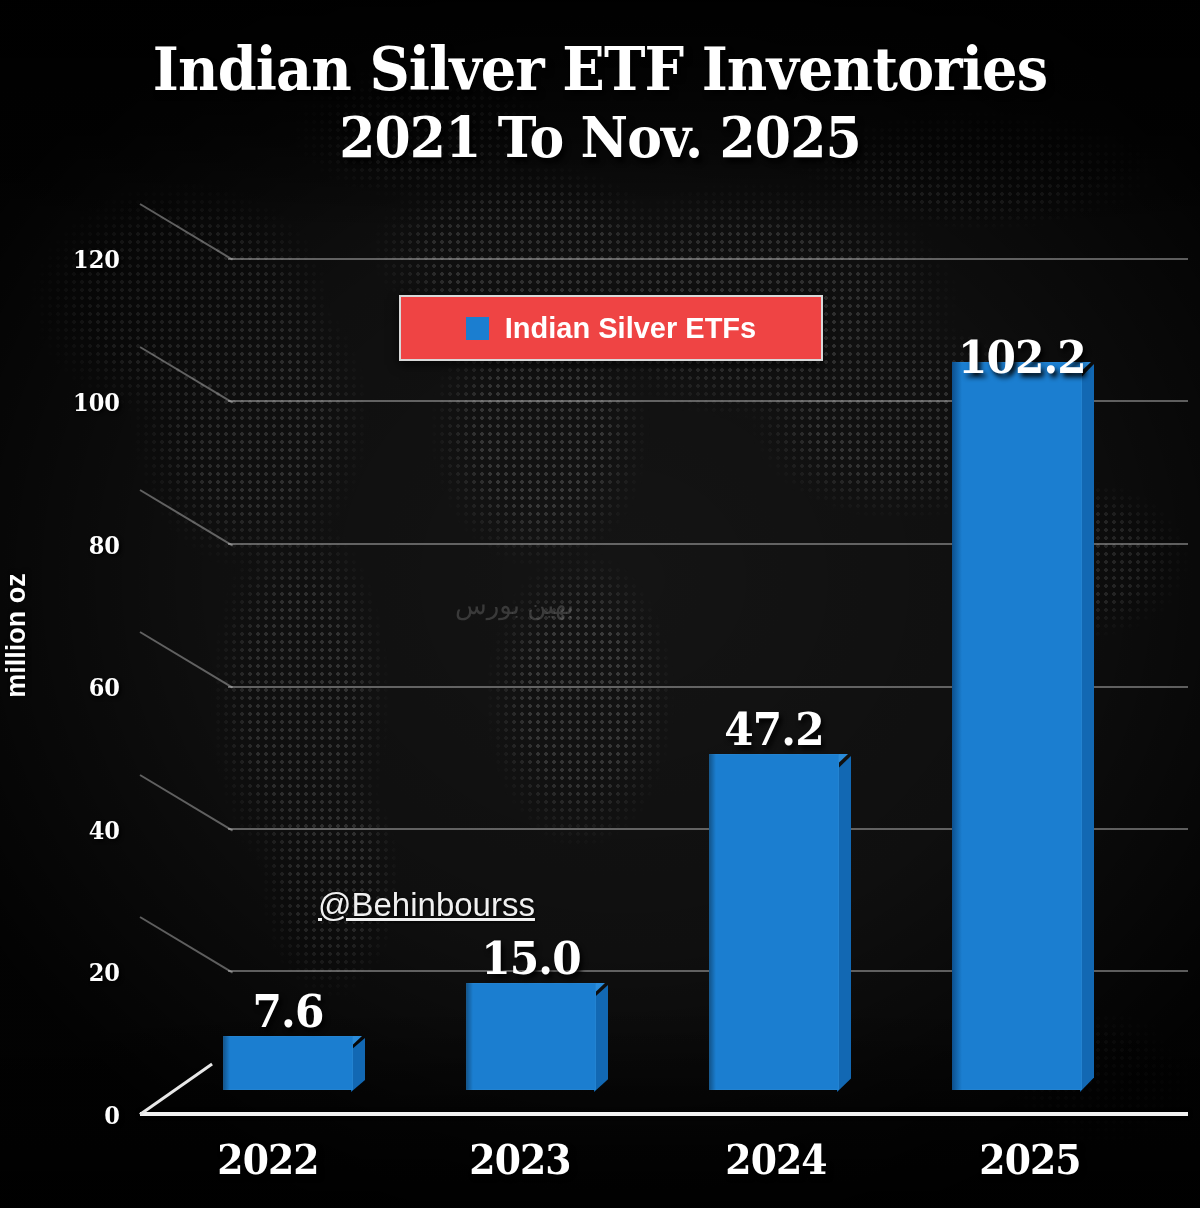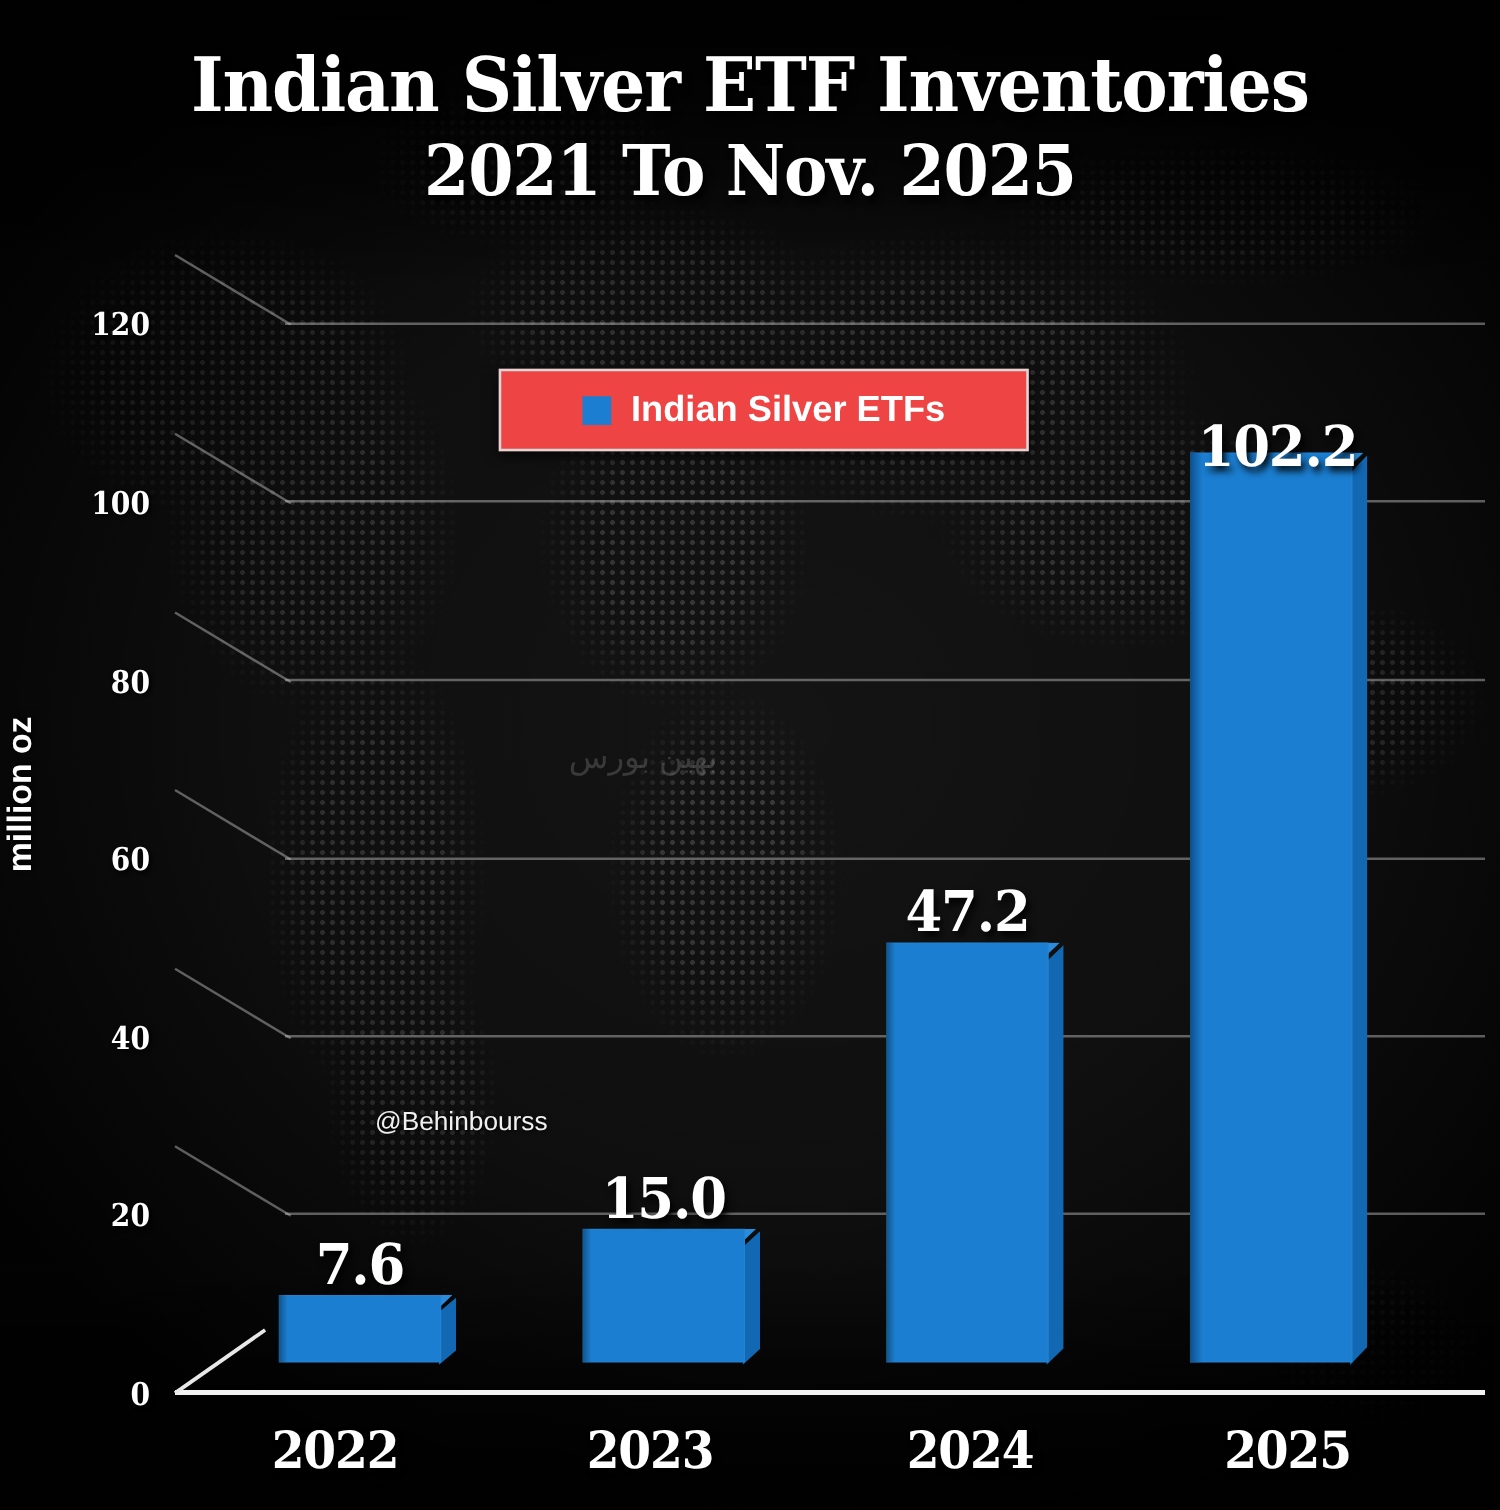--- a/index.html
+++ b/index.html
@@ -229,27 +229,28 @@
   .legend-label {
     color: #ffffff;
     font-size: 29px;
     font-weight: bold;
     letter-spacing: 0px;
   }
 
   
   .watermark {
     position: absolute;
-    left: 300px;
+    left: 318px;
     top: 886px;
     color: #f0f0f0;
-    font-size: 21px;
+    font-size: 33px;
     font-weight: normal;
     text-shadow: 1px 1px 3px rgba(0,0,0,0.9);
     z-index: 5;
+    text-decoration: underline;
   }
   .watermark-center {
     position: absolute;
     left: 455px;
     top: 590px;
     color: rgba(150,150,150,0.30);
     font-size: 26px;
     z-index: 3;
     letter-spacing: 1px;
   }

